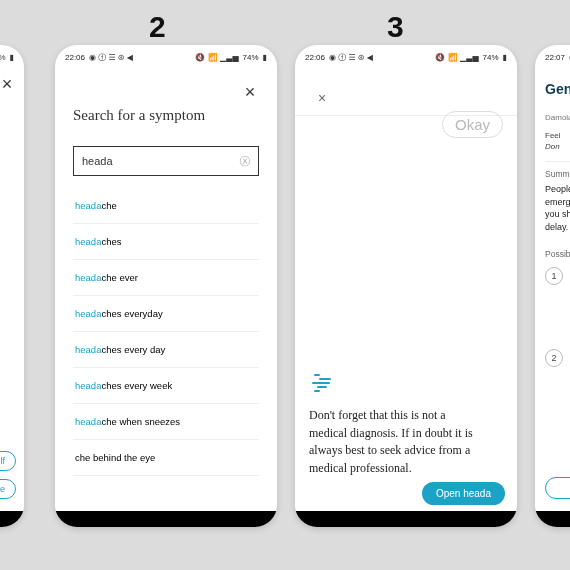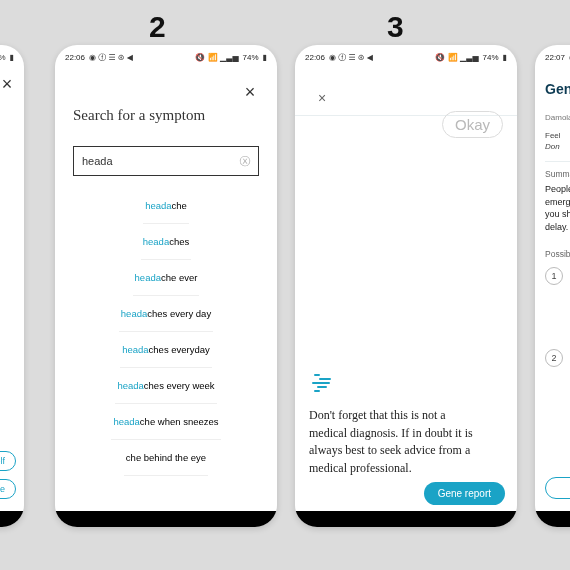--- a/index.html
+++ b/index.html
@@ -92,21 +92,20 @@
     position: absolute; right: 6px; top: 50%; transform: translateY(-50%);
     width: 14px; height: 14px; color: #aaa; font-size: 11px; text-align: center;
     line-height: 14px; cursor: pointer;
   }
   .suggestions {
     margin: 4px 18px;
     display: flex;
     flex-direction: column;
     overflow-y: auto;
     flex: 1;
-    align-items: center;
   }
   .sugg {
     font-size: 9.5px;
     padding: 12px 2px;
     border-bottom: 1px solid #eee;
     cursor: pointer;
   }
   .sugg .hl { color: #1aa3c6; }
 
   
@@ -263,22 +262,22 @@
     <div class="title-serif">Search for a symptom</div>
   </div>
   <div class="search-box">
     <input type="text" value="heada" style="">
     <span class="search-clear">ⓧ</span>
   </div>
   <div class="suggestions" id="suggestions">
       <div class="sugg"><span class="hl">heada</span>che</div>
       <div class="sugg"><span class="hl">heada</span>ches</div>
       <div class="sugg"><span class="hl">heada</span>che ever</div>
+      <div class="sugg"><span class="hl">heada</span>ches everyday</div>
       <div class="sugg"><span class="hl">heada</span>ches every day</div>
-      <div class="sugg"><span class="hl">heada</span>ches everyday</div>
       <div class="sugg"><span class="hl">heada</span>ches every week</div>
       <div class="sugg"><span class="hl">heada</span>che when sneezes</div>
       <div class="sugg">che behind the eye</div>
     </div>
   <div class="bottom-bar"></div>
 </div>
 
 <div class="phone p3">
   <div class="status-bar">
     <div class="status-left">
@@ -299,21 +298,21 @@
     <div class="bot-bubble">
       <div class="bot-icon">
         <span class="bi1"></span>
           <span class="bi2"></span>
           <span class="bi3"></span>
           <span class="bi4"></span>
           <span class="bi5"></span>
       </div>
       <div>Don't forget that this is not a medical diagnosis. If in doubt it is always best to seek advice from a medical professional.</div>
     </div>
-    <div class="open-report">Gene report</div>
+    <div class="open-report">Open heada</div>
   </div>
   <div class="bottom-bar"></div>
 </div>
 
 <div class="phone p4">
   <div class="status-bar">
     <div class="status-left">
       <span>22:07</span>
       <span class="ico">◉</span>
     </div>

